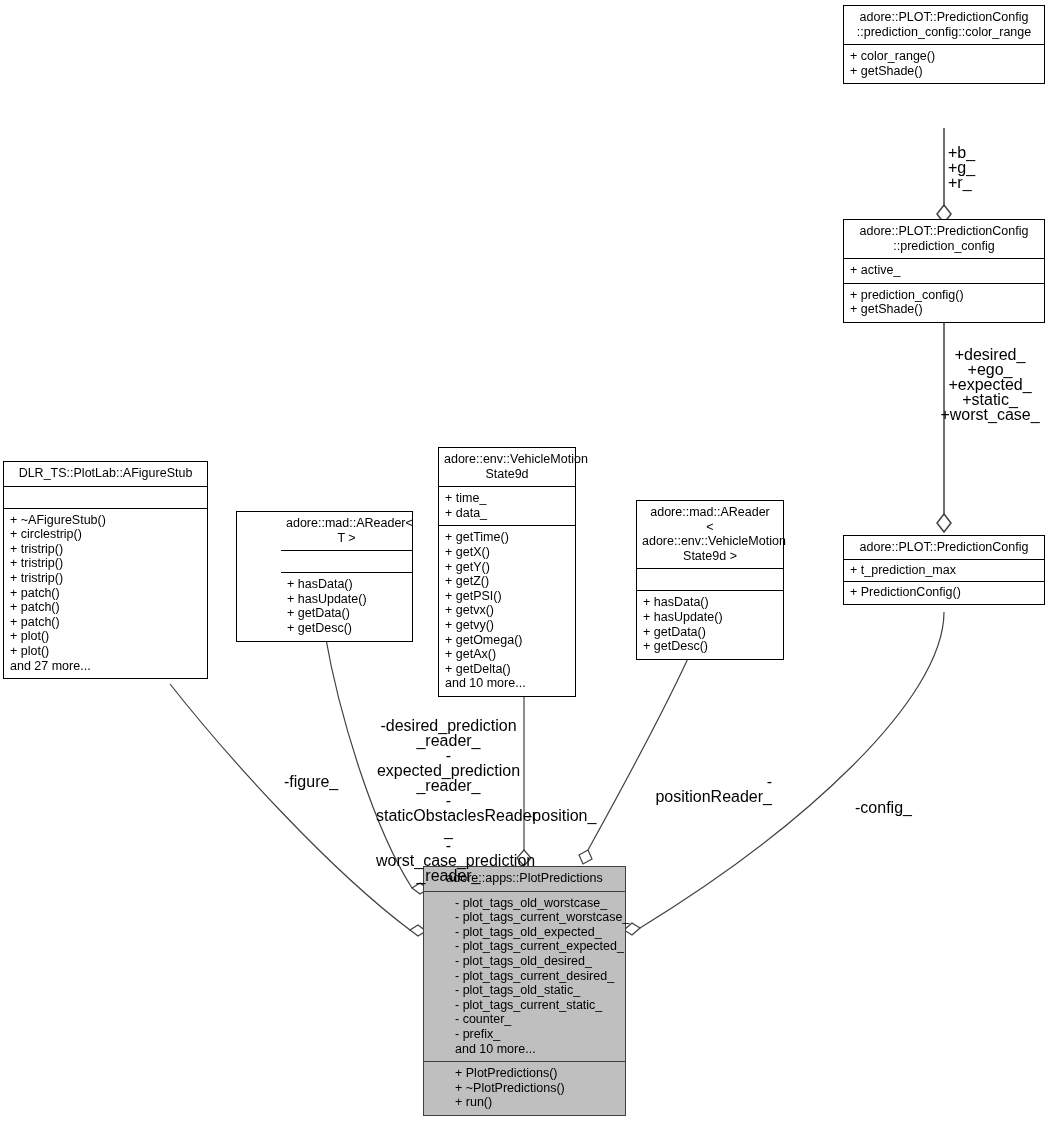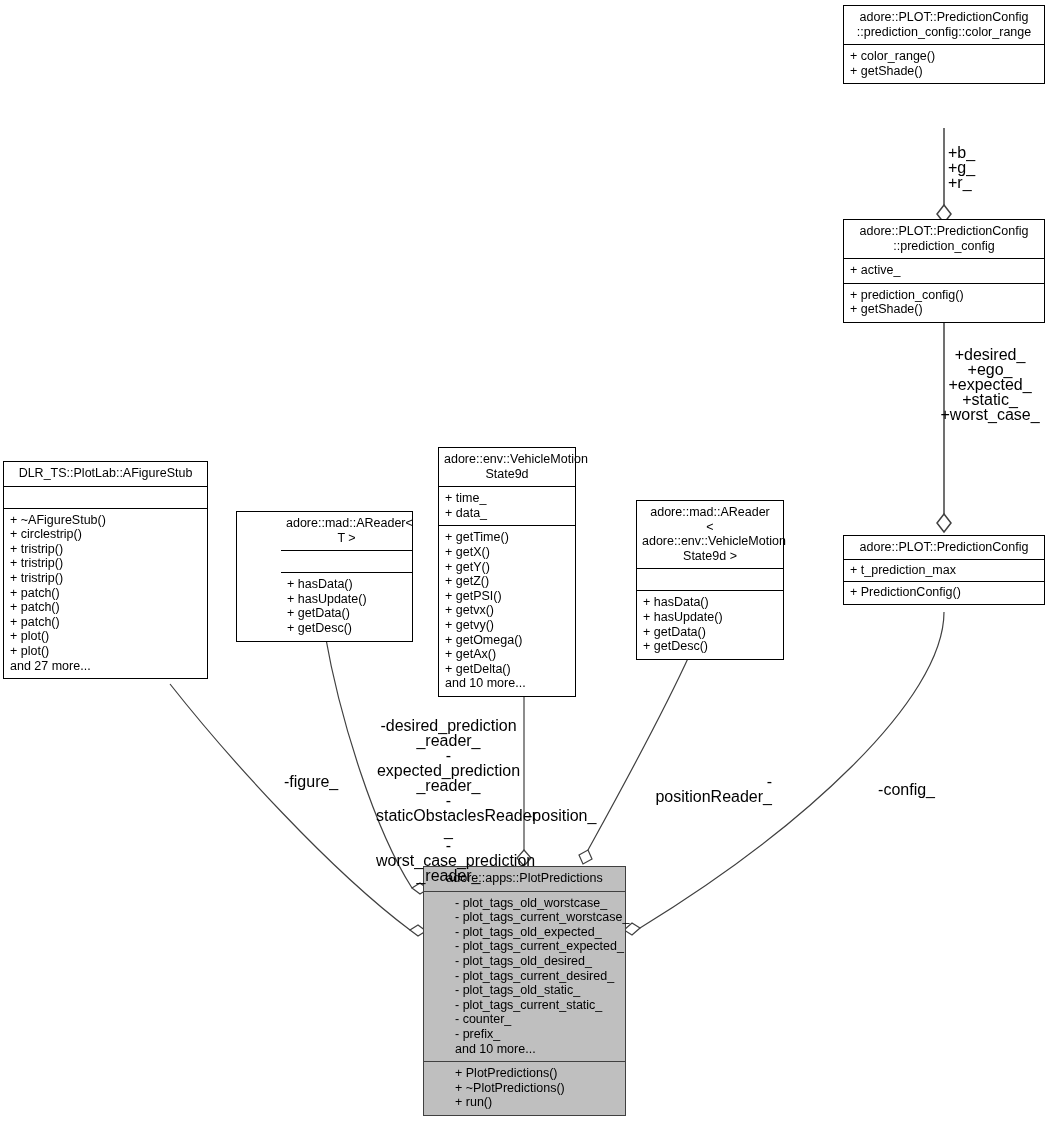--- a/index.html
+++ b/index.html
@@ -232,15 +232,15 @@
 _reader_
 -staticObstaclesReader
 _
 -worst_case_prediction
 _reader_</div>
 
   <div class="edge-label" style="left:527px; top:774px; width:80px; text-align:left;margin-top:34px;">-position_</div>
 
   <div class="edge-label" style="left:652px; top:774px; width:120px; text-align:right;">-positionReader_</div>
 
-  <div class="edge-label" style="left:855px; top:782px; width:80px; text-align:right;">-config_</div>
+  <div class="edge-label" style="left:855px; top:800px; width:80px; text-align:left;">-config_</div>
 
 </div>
 
 </body></html>

